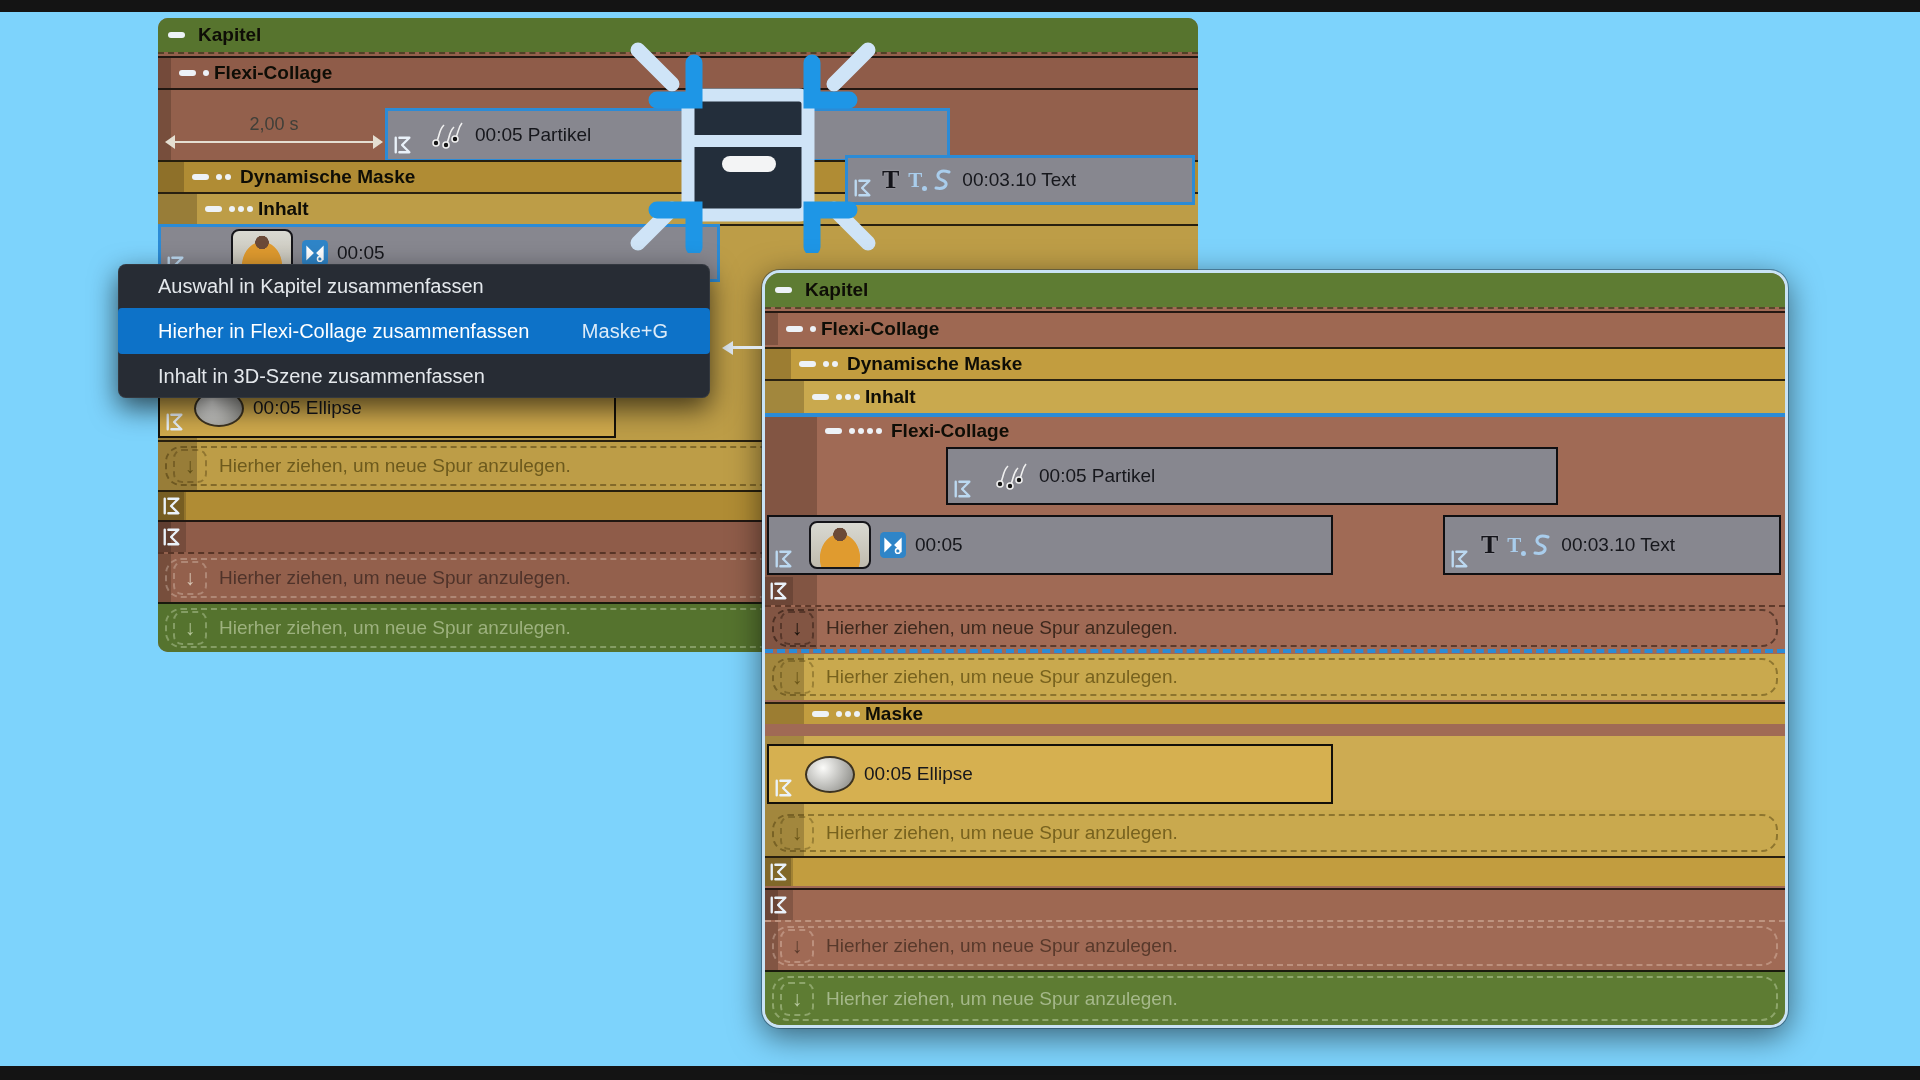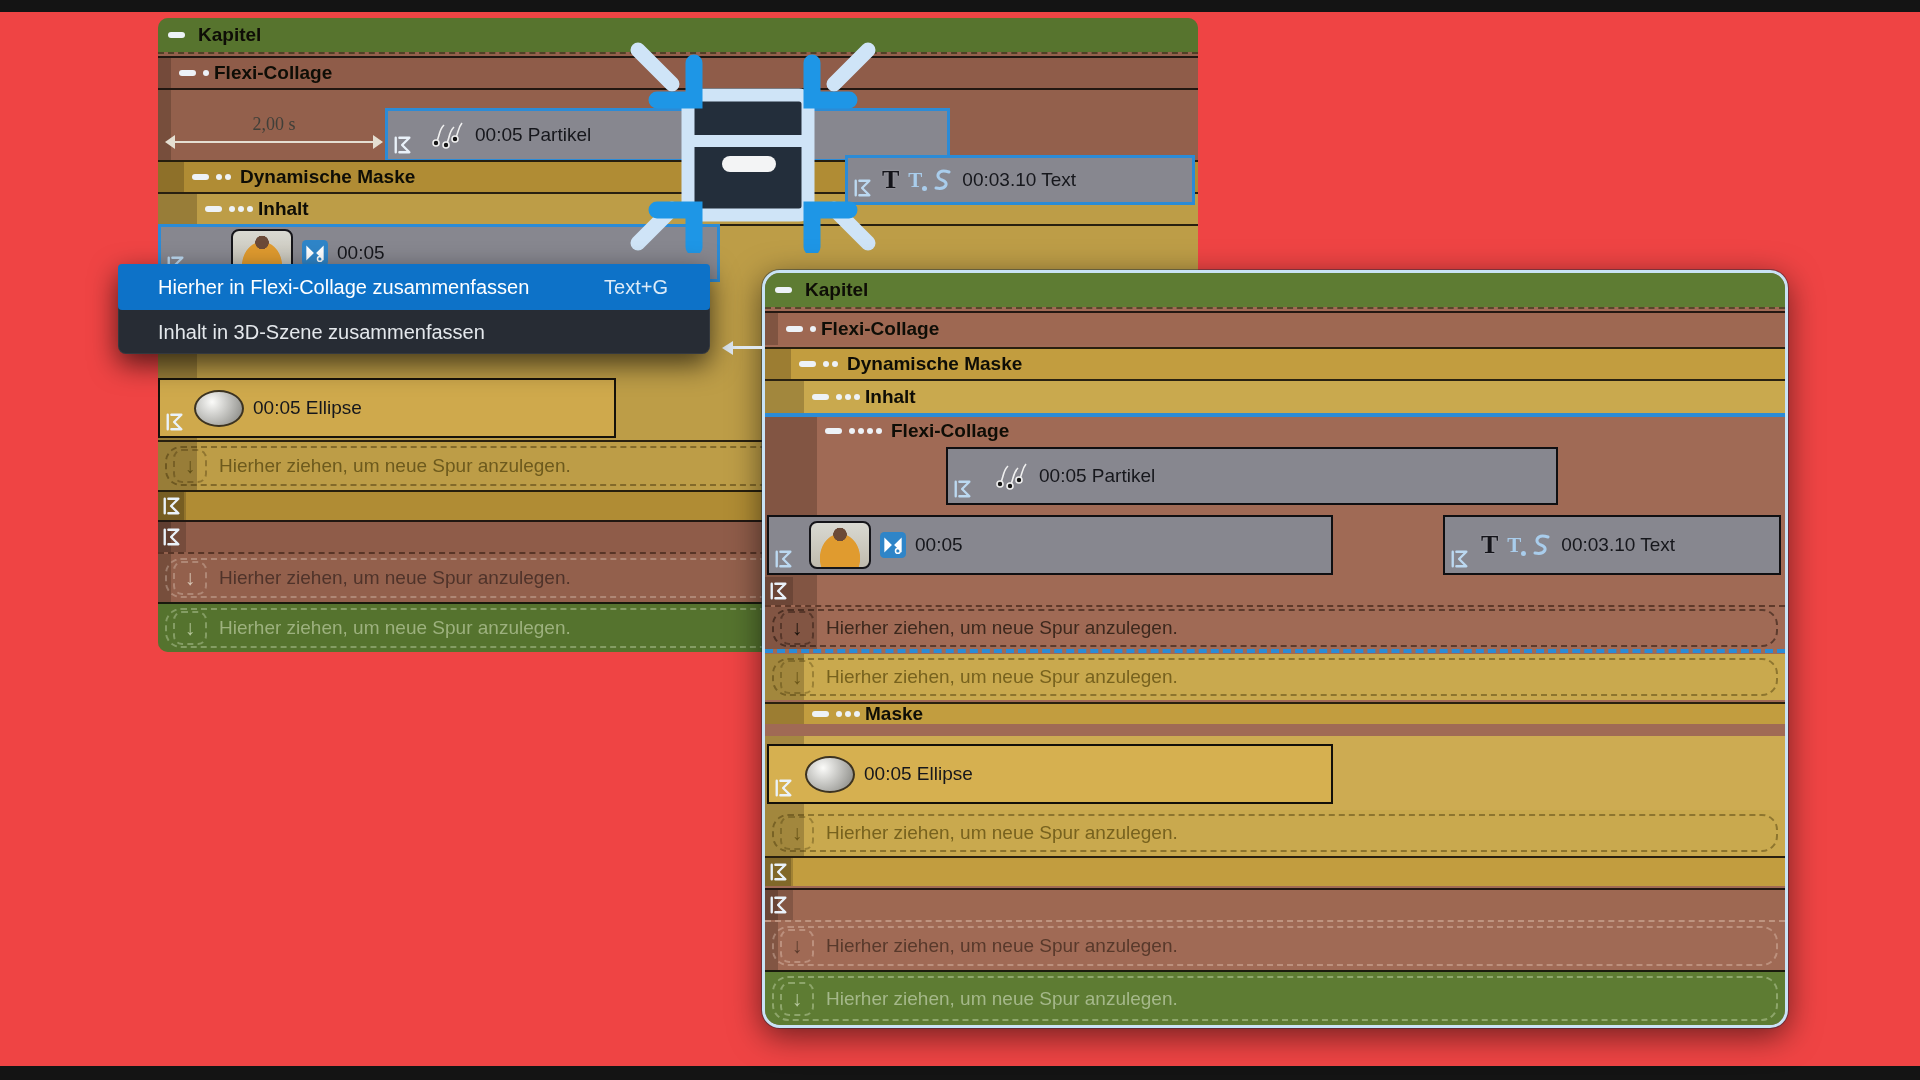--- a/index.html
+++ b/index.html
@@ -1,16 +1,16 @@
 <!DOCTYPE html>
 <html><head>
 <meta charset="utf-8">
 <style>
   html,body{margin:0;padding:0;background:#000;}
-  .stage{position:relative;width:1920px;height:1080px;background:#ef4444;overflow:hidden;
+  .stage{position:relative;width:1920px;height:1080px;background:#7dd3fc;overflow:hidden;
          font-family:"Liberation Sans",sans-serif;}
   .edge-strip{position:absolute;left:0;right:0;height:12px;background:#141414;}
 
   
   .panel{position:absolute;overflow:hidden;}
   .band{position:absolute;left:0;right:0;box-sizing:border-box;}
   .bt{border-top:2px solid rgba(14,11,7,.85);}
   .gutter{position:absolute;top:0;bottom:0;left:0;background:rgba(25,12,6,.22);}
   .dashsep{position:absolute;left:0;right:0;height:0;border-top:2px dashed rgba(0,0,0,.42);}
 
@@ -39,21 +39,21 @@
   .t-blue{font-family:"Liberation Serif",serif;font-weight:bold;font-size:21px;color:#a9cdec;position:relative;}
   .t-blue::after{content:"";position:absolute;right:-5px;bottom:2px;width:5px;height:5px;border-radius:50%;background:#a9cdec;}
 
   
   .newtrack{position:absolute;left:7px;right:7px;top:4px;bottom:4px;border:2px dashed rgba(0,0,0,.4);
             border-radius:16px;display:flex;align-items:center;gap:12px;padding:0 6px;font-size:19px;}
   .nt-arrow{width:30px;height:30px;flex:0 0 auto;display:flex;align-items:center;justify-content:center;
             border:2px dashed rgba(0,0,0,.25);border-radius:9px;font-weight:900;font-size:21px;}
 
   
-  .durarrow{position:absolute;height:40px;font-family:Liberation Serif, serif;}
+  .durarrow{position:absolute;height:40px;}
   .durarrow .lbl{position:absolute;top:0;width:100%;text-align:center;font-size:18px;color:#403f39;}
   .durarrow .line{position:absolute;top:27px;left:8px;right:8px;height:2px;background:#e5dfd2;}
   .durarrow .line::before{content:"";position:absolute;left:-9px;top:-6px;border:7px solid transparent;border-right:10px solid #e5dfd2;border-left:0;}
   .durarrow .line::after{content:"";position:absolute;right:-9px;top:-6px;border:7px solid transparent;border-left:10px solid #e5dfd2;border-right:0;}
 
   
   .ctxmenu{position:absolute;left:118px;top:264px;width:592px;background:#272c34;border-radius:8px;
            box-shadow:0 10px 28px rgba(0,0,0,.65), inset 0 0 0 1px rgba(255,255,255,.06);
            z-index:40;color:#e4e8ec;font-size:20px;}
   .ctxitem{height:44px;display:flex;align-items:center;padding:0 42px 0 40px;border-radius:4px;}
@@ -242,23 +242,26 @@
 
     <g stroke="#1e96e6" stroke-width="17" stroke-linecap="round" fill="none">
       <path d="M76,25 L76,62 L39,62"></path>
       <path d="M194,25 L194,62 L231,62"></path>
       <path d="M76,209 L76,172 L39,172"></path>
       <path d="M194,209 L194,172 L231,172"></path>
     </g>
   </svg>
 
   <div class="ctxmenu">
+    <div class="ctxitem">
+      <span>Auswahl in Kapitel zusammenfassen</span>
+    </div>
     <div class="ctxitem hl">
       <span>Hierher in Flexi-Collage zusammenfassen</span>
-      <span class="sc">Text+G</span>
+      <span class="sc">Maske+G</span>
     </div>
     <div class="ctxitem">
       <span>Inhalt in 3D-Szene zusammenfassen</span>
     </div>
   </div>
 
   <div class="merge-arrow">
     <div class="shaft"></div>
       <div class="head"></div>
   </div>

